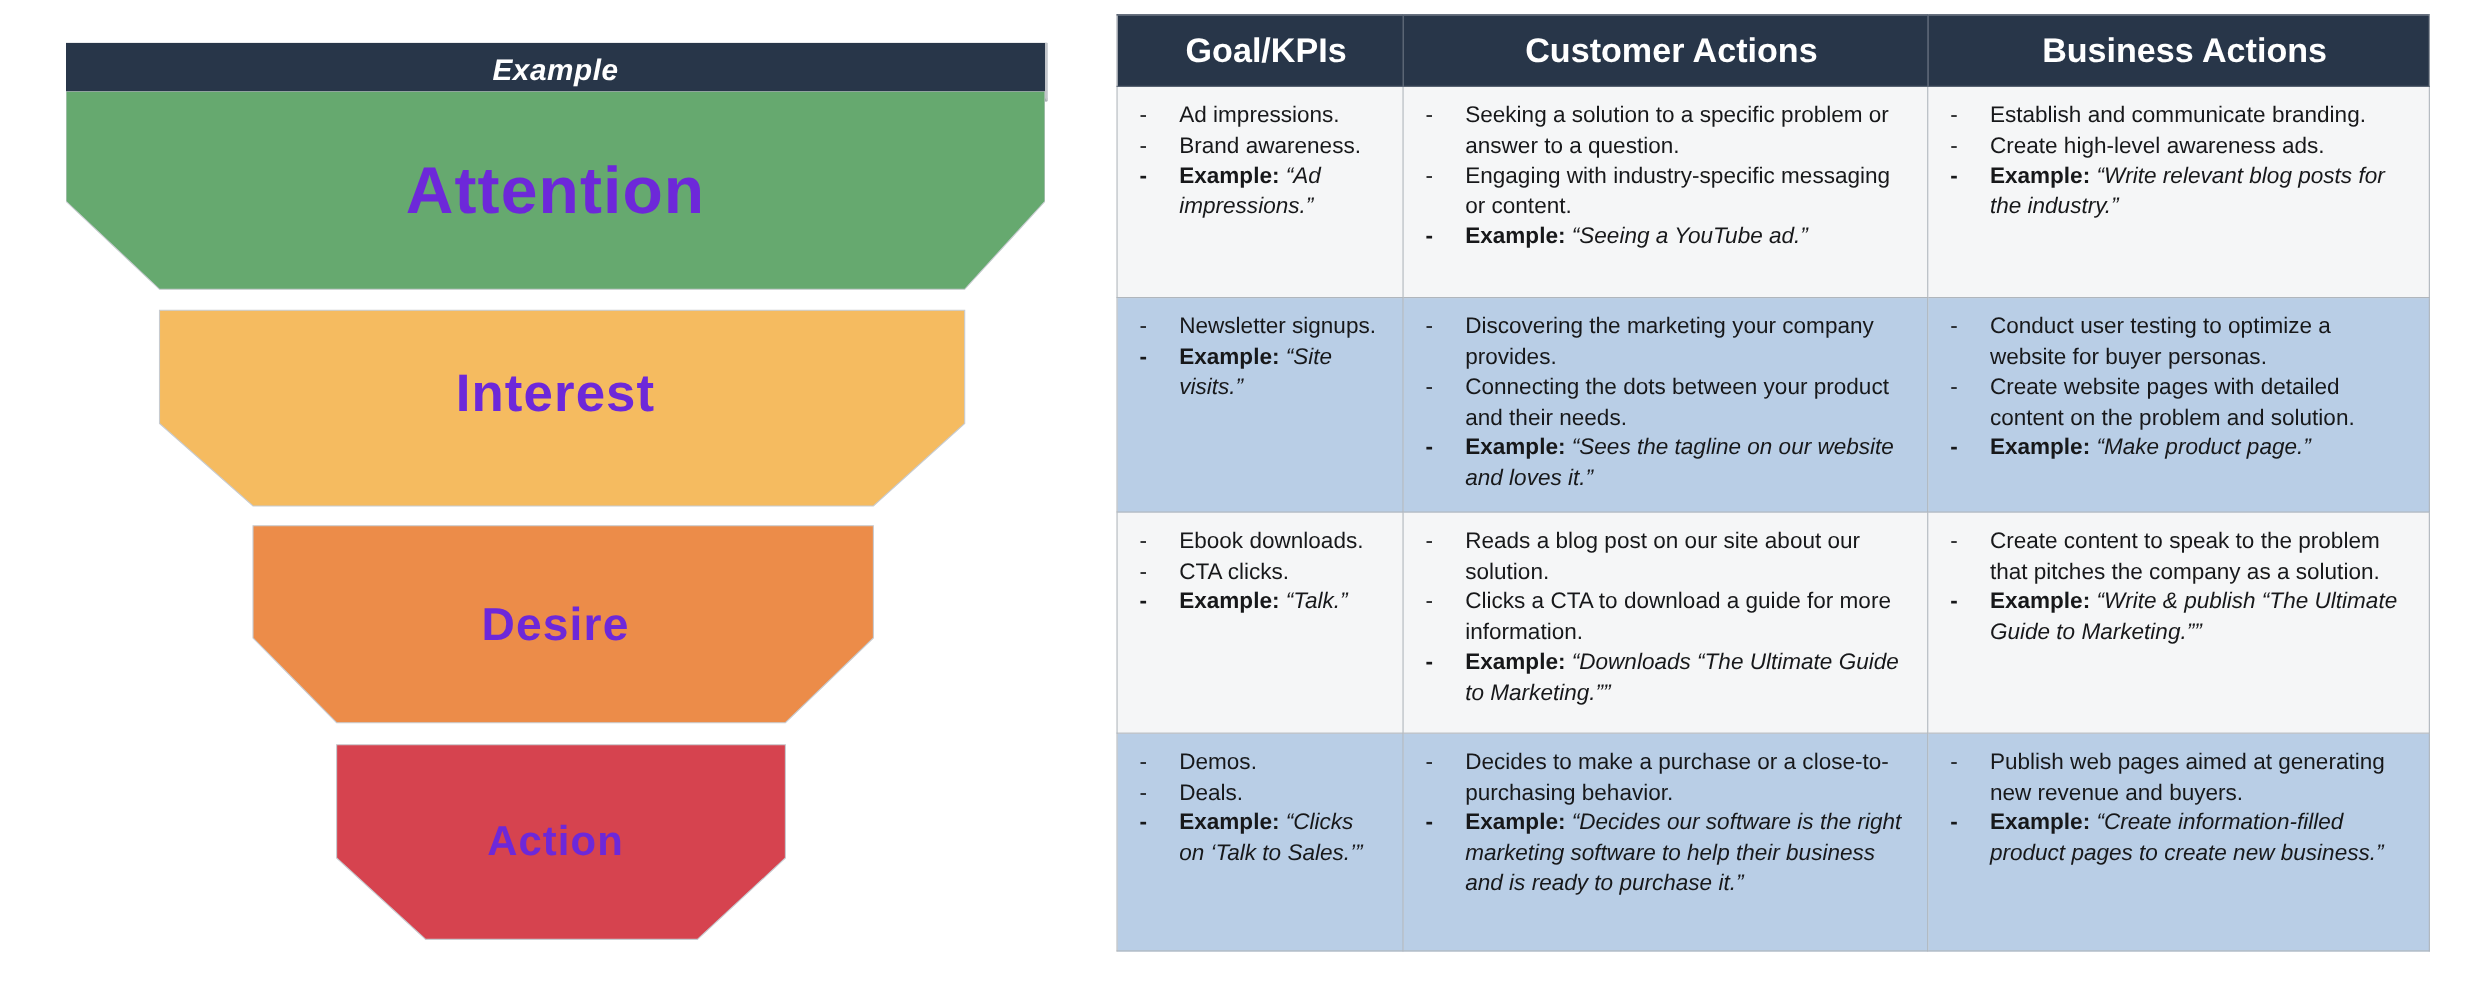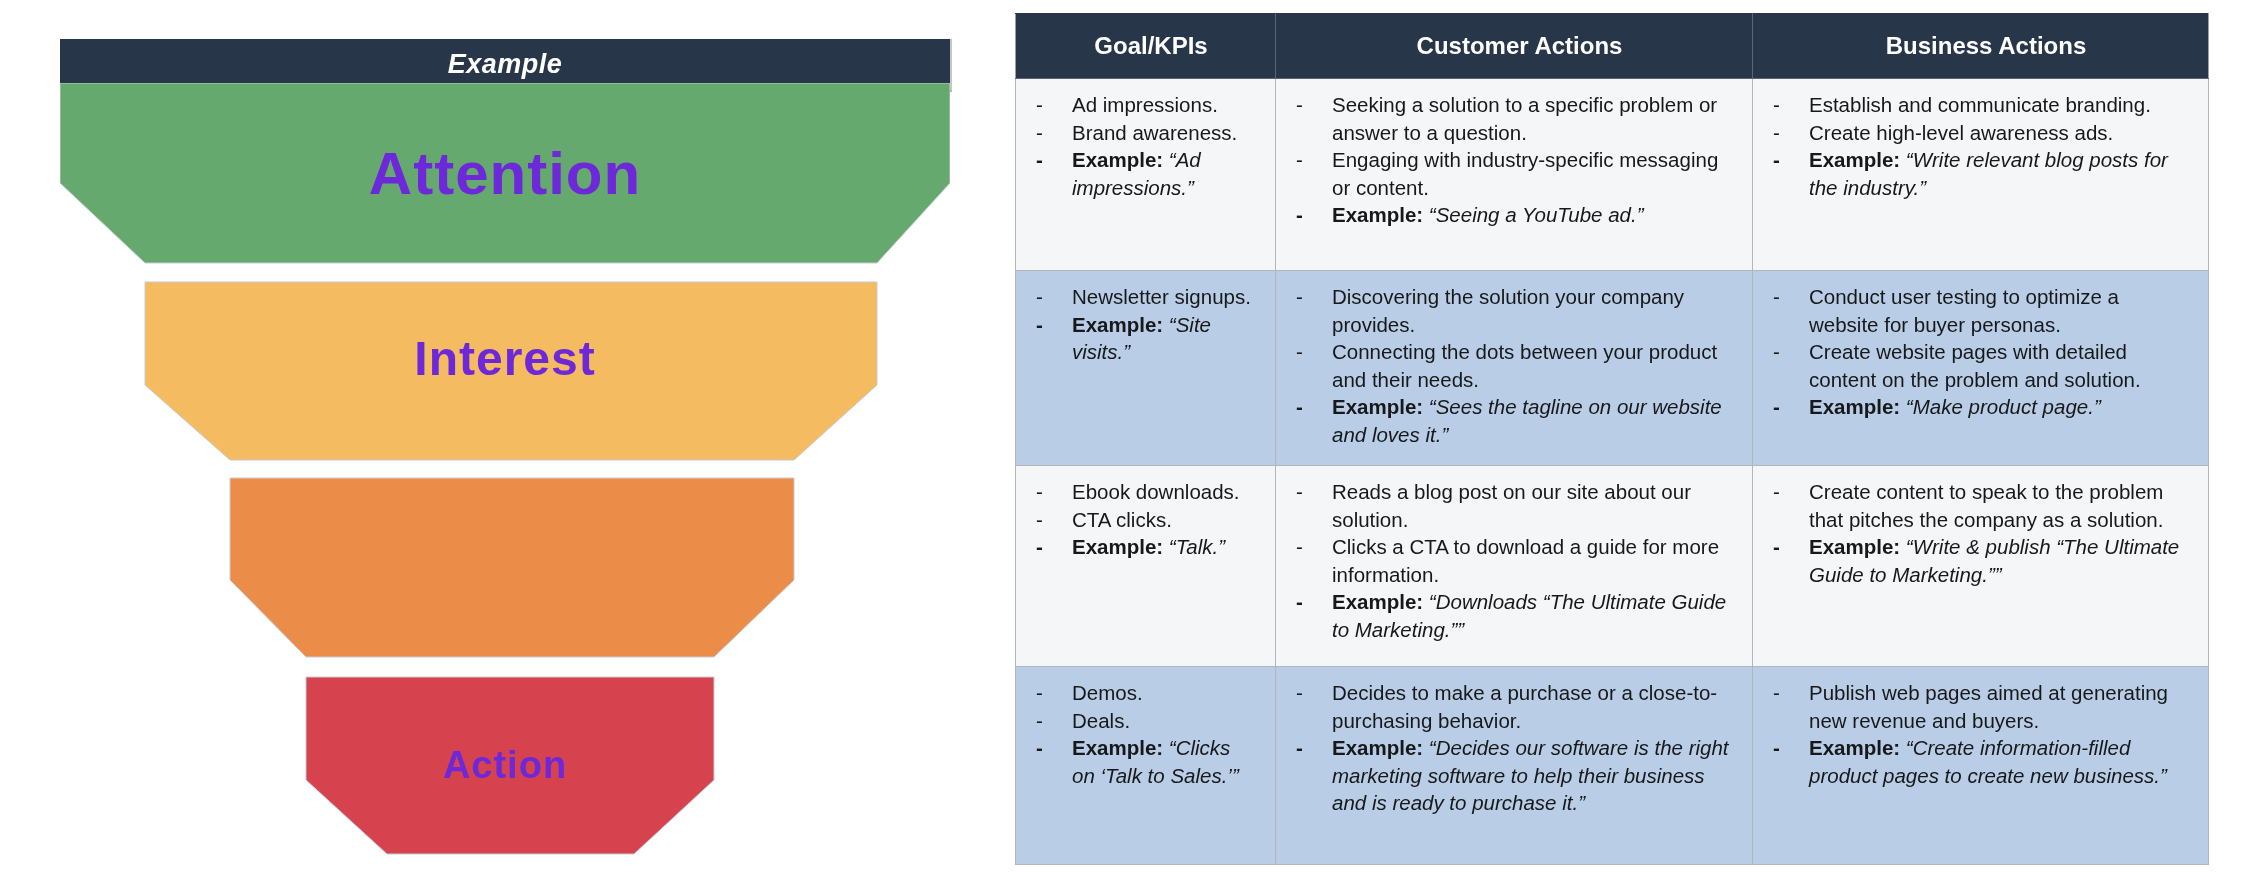--- a/index.html
+++ b/index.html
@@ -27,21 +27,21 @@
   .lbl-interest{top:199px;height:152px;font-size:48px;}
   .lbl-desire{top:395px;height:179px;font-size:42px;}
   .lbl-action{top:594px;height:177px;font-size:38px;}
   
   .kpi-table{
     position:absolute;left:1015px;top:13px;width:1193px;
     border-collapse:collapse;table-layout:fixed;
     font-size:20.5px;line-height:27.5px;
   }
   .kpi-table th{
-    background:#283649;color:#ffffff;font-weight:700;font-size:24px;
+    background:#283649;color:#ffffff;font-weight:700;font-size:31px;
     height:62px;text-align:center;vertical-align:middle;
     border:1.5px solid #5a6575;border-top:1.5px solid #283649;padding-left:12px;
   }
   .kpi-table th:first-child{border-left:1.5px solid #9aa0a8;}
   .kpi-table th:last-child{border-right:1.5px solid #9aa0a8;}
   .kpi-table td{
     vertical-align:top;border:1.5px solid #b0b6bc;
     padding:12px 14px 8px 0;
   }
   .row-light td{background:#f5f6f7;}
@@ -66,20 +66,21 @@
   <svg class="funnel-svg" viewBox="0 0 890 775">
     <polygon stroke="#c7cbd0" stroke-width="1" points="0,0 890,0 890,100 817,180 85,180 0,100" fill="#66a96f"></polygon>
     <polygon stroke="#c7cbd0" stroke-width="1" points="85,199 817,199 817,302 734,377 170,377 85,302" fill="#f5bb60"></polygon>
     <polygon stroke="#c7cbd0" stroke-width="1" points="170,395 734,395 734,497 654,574 246,574 170,497" fill="#ec8c49"></polygon>
     <polygon stroke="#c7cbd0" stroke-width="1" points="246,594 654,594 654,697 574,771 327,771 246,697" fill="#d6434f"></polygon>
   </svg>
 
   <div style="position:absolute;left:0;top:83px;width:890px;height:775px;">
     <div class="stage-label lbl-attention">Attention</div>
     <div class="stage-label lbl-interest">Interest</div>
+    <div class="stage-label lbl-desire">Desire</div>
     <div class="stage-label lbl-action">Action</div>
   </div>
 </div>
 
 <table class="kpi-table">
   <colgroup>
       <col style="width:260px">
       <col style="width:477px">
       <col style="width:456px">
     </colgroup>
@@ -118,21 +119,21 @@
 
     <tr class="row-blue" style="height:195px">
       <td class="col-goal">
         <ul class="cell-list">
           <li><span class="marker">-</span><span>Newsletter signups.</span></li>
           <li class="ex"><span class="marker">-</span><b>Example:</b> <i>“Site visits.”</i></li>
         </ul>
       </td>
       <td>
         <ul class="cell-list">
-          <li><span class="marker">-</span><span>Discovering the solution your company provides.</span></li>
+          <li><span class="marker">-</span><span>Discovering the marketing your company provides.</span></li>
           <li><span class="marker">-</span><span>Connecting the dots between your product and their needs.</span></li>
           <li class="ex"><span class="marker">-</span><b>Example:</b> <i>“Sees the tagline on our website and loves it.”</i></li>
         </ul>
       </td>
       <td>
         <ul class="cell-list">
           <li><span class="marker">-</span><span>Conduct user testing to optimize a website for buyer personas.</span></li>
           <li><span class="marker">-</span><span>Create website pages with detailed content on the problem and solution.</span></li>
           <li class="ex"><span class="marker">-</span><b>Example:</b> <i>“Make product page.”</i></li>
         </ul>

